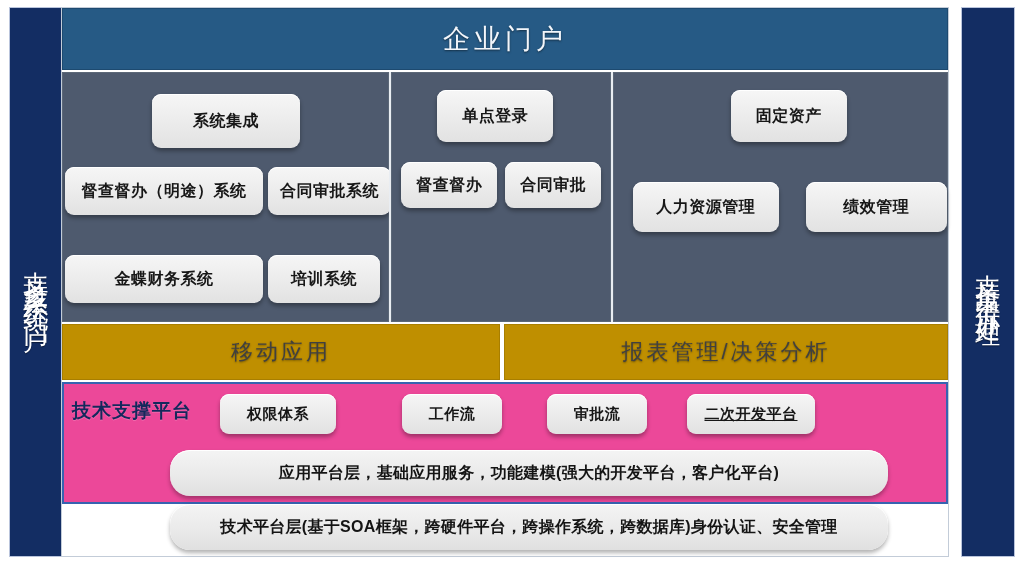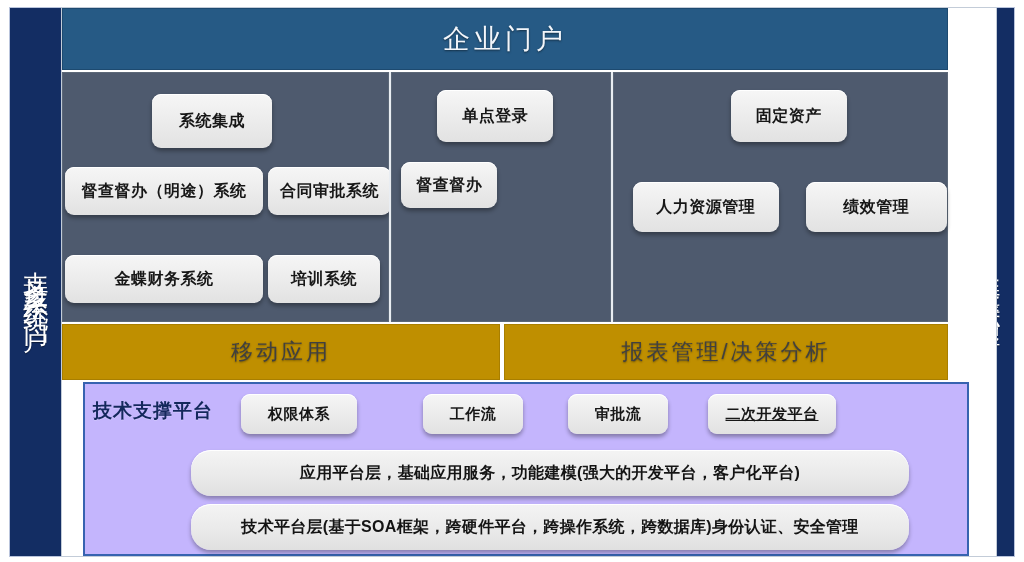--- a/index.html
+++ b/index.html
@@ -24,21 +24,20 @@
     color:#ffffff;font-size:25px;font-weight:400;letter-spacing:7px;
     line-height:1.05;white-space:nowrap;
     text-shadow:0 1px 1px rgba(0,0,0,.45);
   }
 
   
   .frame{
     position:absolute;left:62px;top:8px;width:886px;height:548px;
     background:#ffffff;
     box-shadow:0 0 0 1px #c3ccd8;
-    padding-left:48px;
   }
 
   
   .portal-header{
     position:absolute;left:0;top:0;width:886px;height:62px;
     background:#265a85;
     display:flex;align-items:center;justify-content:center;
     box-shadow:inset 0 0 0 1px #1d4a70;
   }
   .portal-header .title{
@@ -81,24 +80,23 @@
     display:flex;align-items:center;justify-content:center;
     color:#404040;font-size:22px;font-weight:400;letter-spacing:3px;
     text-shadow:0 1px 2px rgba(0,0,0,.38);
     box-shadow:inset 0 0 0 1px #a87e00;
   }
   .gold-cell.g1{width:438px;}
   .gold-cell.g2{width:444px;margin-left:4px;}
 
   
   .platform{
-    position:absolute;left:0;top:374px;width:886px;height:174px;
-    background:#c4b5fd;
+    position:absolute;left:0;top:374px;width:886px;height:122px;
+    background:#ec4899;
     box-shadow:inset 0 0 0 2px #3763b0;
-    margin-left:21px;
   }
   .platform-label{
     position:absolute;left:10px;top:16px;
     color:#14285c;font-size:19px;font-weight:700;letter-spacing:1px;
     white-space:nowrap;
     text-shadow:0 1px 0 rgba(255,255,255,.18);
   }
   .wide-bar{
     position:absolute;left:108px;width:718px;height:46px;
     background:linear-gradient(180deg,#f4f4f4 0%,#eaeaea 55%,#e0e0e0 100%);
@@ -124,30 +122,31 @@
 
   <div class="frame">
 
     <div class="portal-header">
       <span class="title">企业门户</span>
     </div>
 
     <div class="columns-band">
 
       <div class="col c1">
-        <div class="pill" style="left:90px;top:22px;width:120px;height:54px;">系统集成</div>
+        <div class="pill" style="left:90px;top:22px;width:148px;height:54px;">系统集成</div>
         <div class="pill" style="left:3px;top:95px;width:198px;height:48px;">督查督办（明途）系统</div>
         <div class="pill" style="left:3px;top:183px;width:198px;height:48px;">金蝶财务系统</div>
         <div class="pill" style="left:206px;top:95px;width:123px;height:48px;">合同审批系统</div>
         <div class="pill" style="left:206px;top:183px;width:112px;height:48px;">培训系统</div>
       </div>
 
       <div class="col c2">
         <div class="pill" style="left:46px;top:18px;width:116px;height:52px;">单点登录</div>
         <div class="pill" style="left:10px;top:90px;width:96px;height:46px;">督查督办</div>
+        <div class="pill" style="left:114px;top:90px;width:96px;height:46px;">合同审批</div>
       </div>
 
       <div class="col c3">
         <div class="pill" style="left:118px;top:18px;width:116px;height:52px;">固定资产</div>
         <div class="pill" style="left:20px;top:110px;width:146px;height:50px;">人力资源管理</div>
         <div class="pill" style="left:193px;top:110px;width:141px;height:50px;">绩效管理</div>
       </div>
     </div>
 
     <div class="gold-band">

